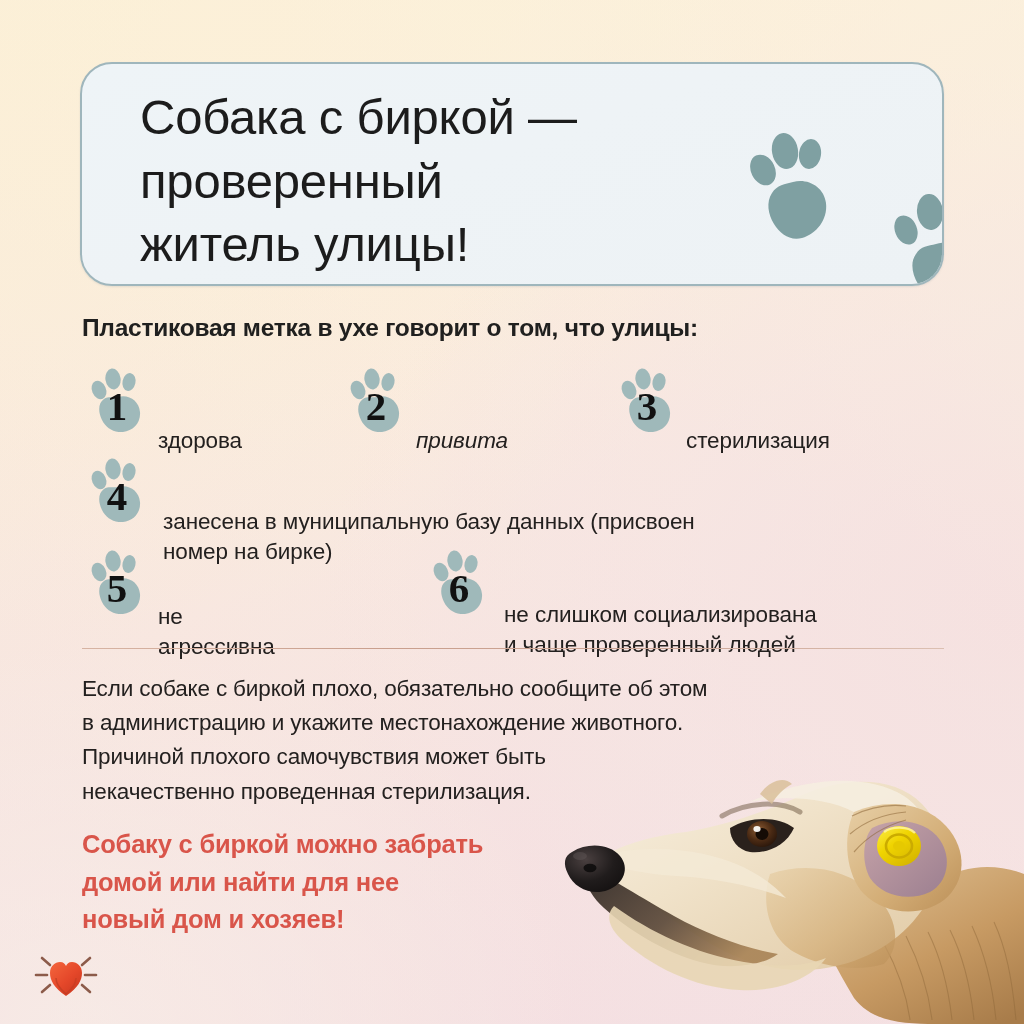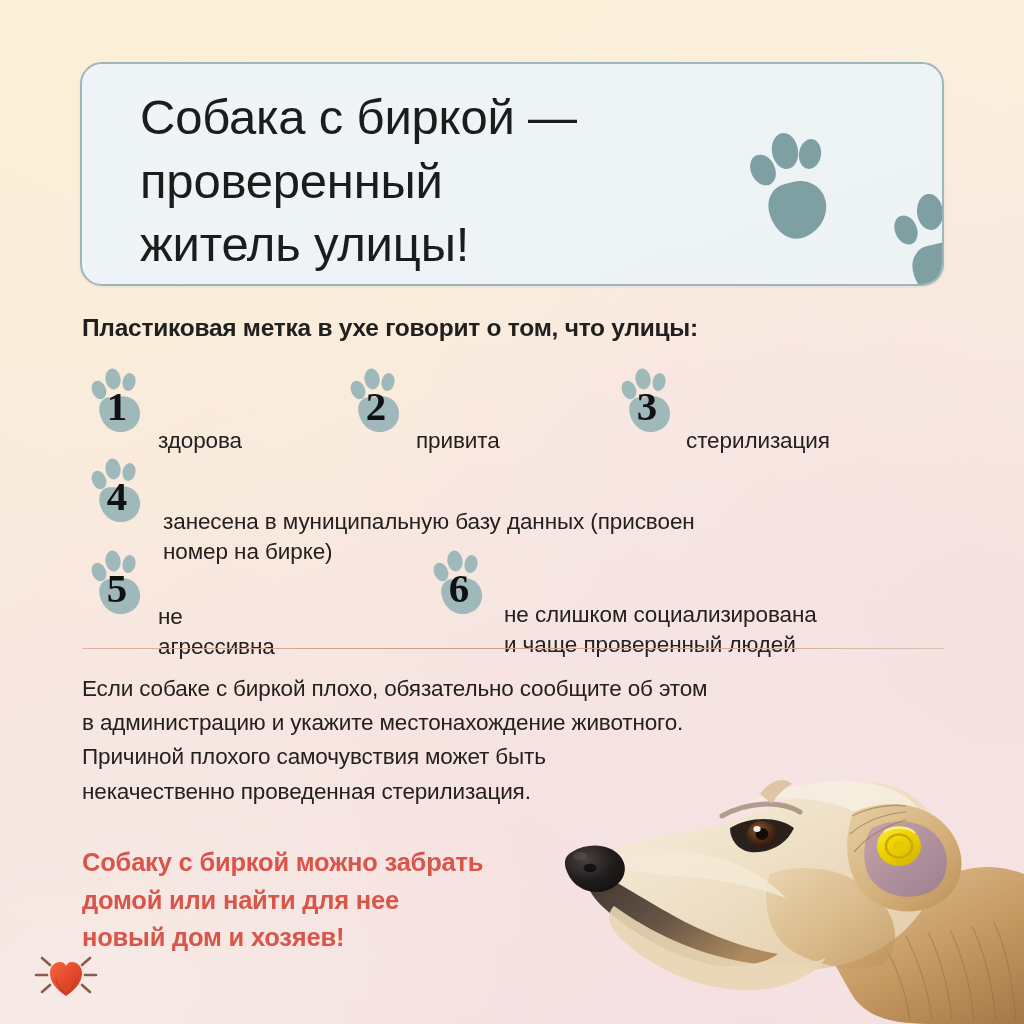--- a/index.html
+++ b/index.html
@@ -23,21 +23,21 @@
     position:absolute;inset:0;
     background:linear-gradient(205deg, rgba(252,243,219,0.55) 0%, rgba(250,236,225,0.25) 40%, rgba(243,222,226,0.45) 100%);
   }
   .layer{position:absolute;}
 
   
   #header-card{
     left:80px;top:62px;width:864px;height:224px;
     background:linear-gradient(160deg,#eef4f7 0%,#eef3f6 45%,#edf2f5 100%);
     border:2px solid #9fb6bc;
-    border-radius:22px;
+    border-radius:32px;
     box-sizing:border-box;
     overflow:hidden;
     box-shadow:0 1px 2px rgba(120,140,150,.18);
   }
   #header-title{
     position:absolute;left:58px;top:22px;width:640px;
     font-size:49px;line-height:1.30;
     font-weight:400;
     color:#1c1c1c;
     letter-spacing:-0.2px;
@@ -87,21 +87,20 @@
     white-space:pre-line;
   }
 
   
   #callout{
     position:absolute;left:82px;top:826px;width:520px;
     font-size:25.5px;line-height:1.48;
     color:#d9554a;font-weight:700;
     letter-spacing:-0.2px;
     white-space:pre-line;
-    margin-top:18px;
   }
 
   
   #heart-badge{position:absolute;left:30px;top:946px;width:72px;height:58px;}
 
   
   #dog-photo{
     position:absolute;right:0;bottom:0;width:470px;height:270px;
     overflow:hidden;
   }
@@ -287,21 +286,21 @@
         <g fill="#9fb9ba">
           <ellipse cx="11" cy="22" rx="7" ry="9.5" transform="rotate(-24 11 22)"></ellipse>
           <ellipse cx="25" cy="11" rx="7.6" ry="10.5" transform="rotate(-8 25 11)"></ellipse>
           <ellipse cx="41" cy="14" rx="6.5" ry="9" transform="rotate(12 41 14)"></ellipse>
           <path d="M30 29 C41 26 51 33 52 44 C53 55 45 63 35 64 C26 65 18 60 14 52
                    C10 44 10 35 16 31 C20 28 25 30 30 29 Z"></path>
         </g>
       </svg>
       <div class="paw-num">2</div>
     </div>
-    <div class="item-text" style="left:416px;top:392px;">привита</div>
+    <div class="item-text" style="left:416px;top:392px;font-style:italic;">привита</div>
   </div>
 
   <div class="item">
     <div class="paw-badge" style="left:618px;top:368px;">
       <svg viewBox="0 0 58 64" aria-hidden="true">
         <g fill="#9fb9ba">
           <ellipse cx="11" cy="22" rx="7" ry="9.5" transform="rotate(-24 11 22)"></ellipse>
           <ellipse cx="25" cy="11" rx="7.6" ry="10.5" transform="rotate(-8 25 11)"></ellipse>
           <ellipse cx="41" cy="14" rx="6.5" ry="9" transform="rotate(12 41 14)"></ellipse>
           <path d="M30 29 C41 26 51 33 52 44 C53 55 45 63 35 64 C26 65 18 60 14 52

